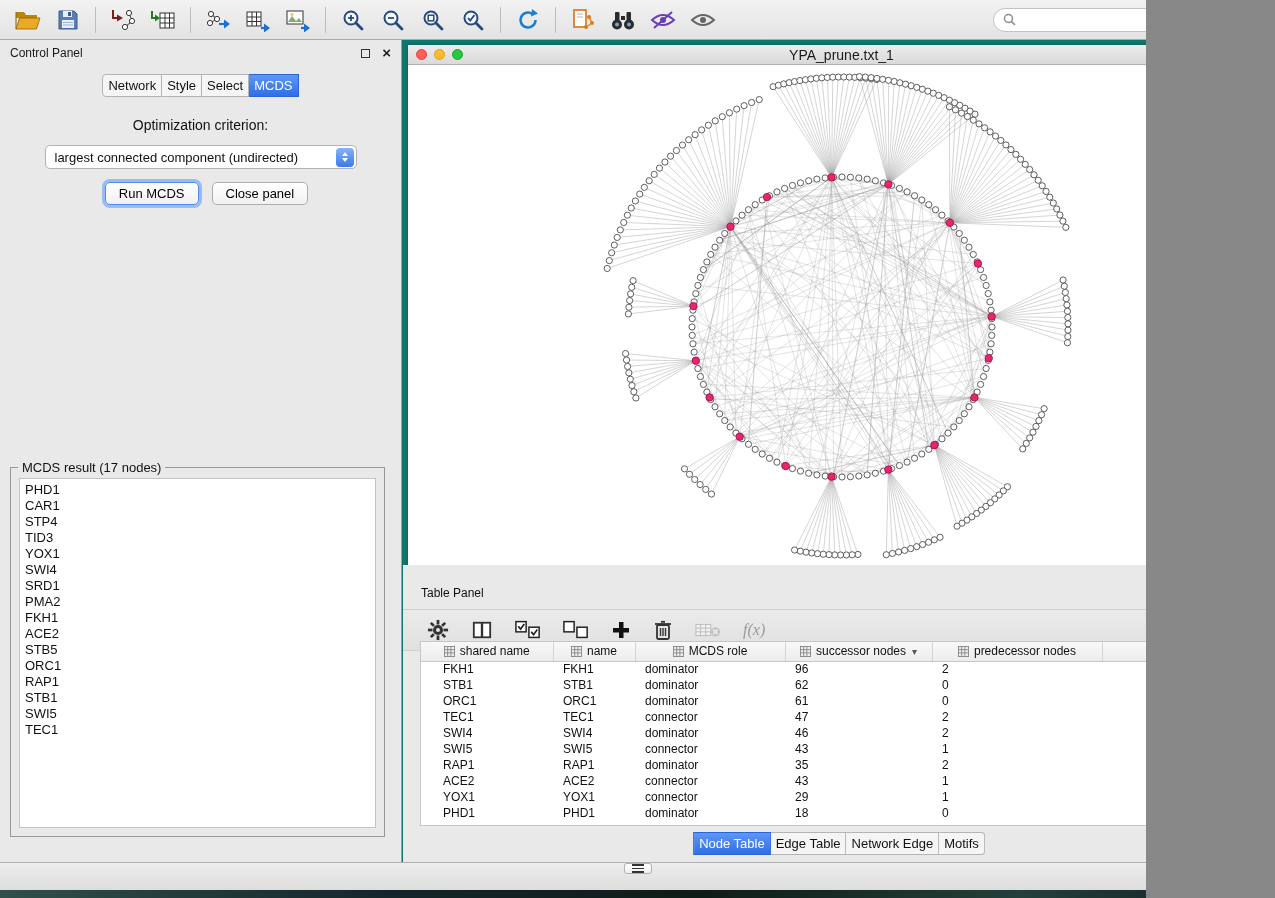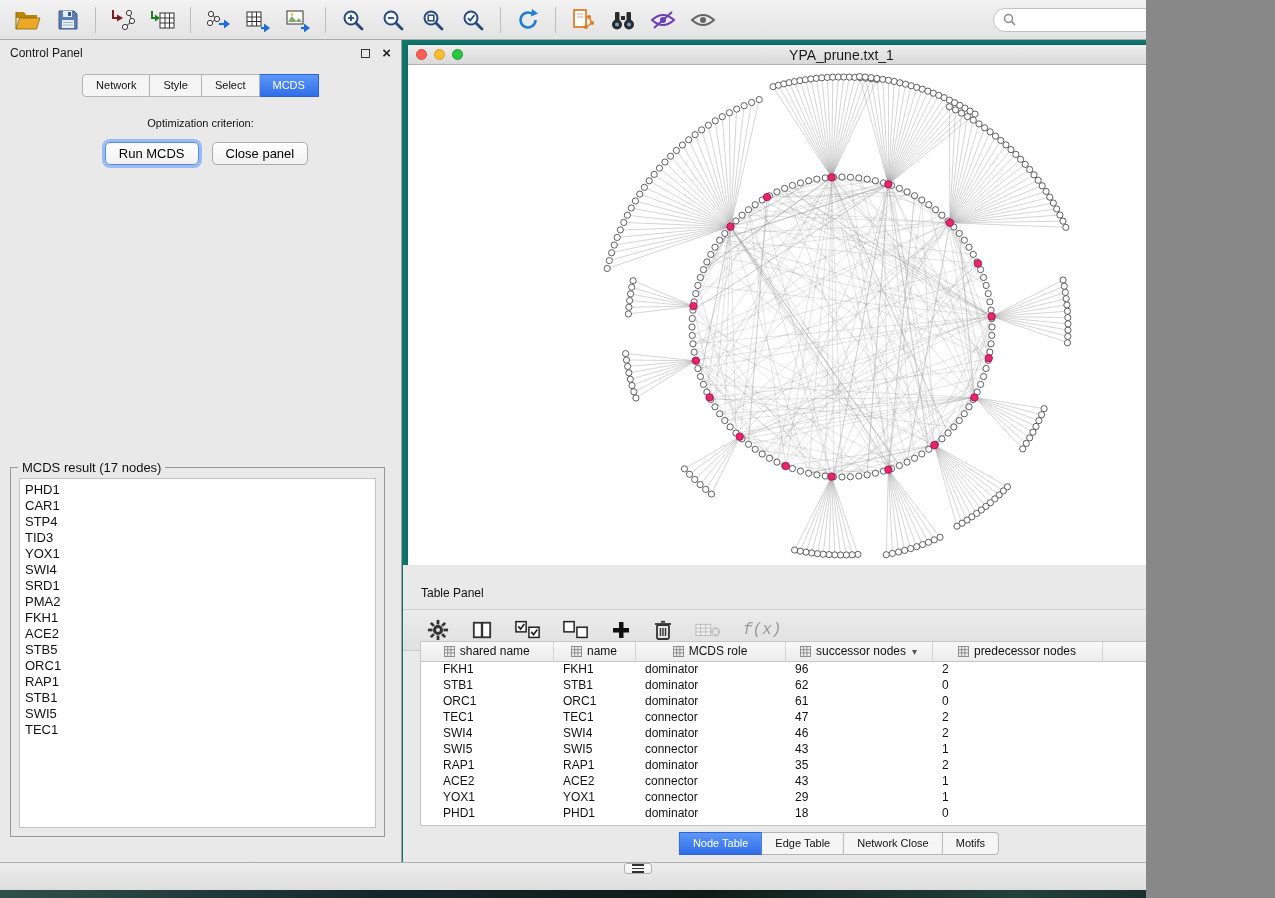--- a/index.html
+++ b/index.html
@@ -18,27 +18,27 @@
 
   
   .control-panel { position:absolute; left:0; top:40px; width:402px; height:822px;
     background:#e9e9e9; border-right:1px solid #9f9f9f; }
   .panel-header { height:26px; display:flex; align-items:center; padding:0 10px; font-size:12px; color:#1a1a1a; }
   .win-btns { margin-left:auto; display:flex; align-items:center; gap:12px; }
   .float-ic { width:9px; height:9px; border:1.5px solid #333; display:inline-block; }
   .close-ic { font-size:15px; font-weight:bold; color:#222; line-height:10px; }
 
   .cp-tabs { display:flex; justify-content:center; margin-top:8px; }
-  .seg-tab { font-size:11px; line-height:21px; padding:0 13px; background:#f5f5f5;
+  .seg-tab { font-size:13px; line-height:21px; padding:0 5px; background:#f5f5f5;
     border:1px solid #b4b4b4; border-left:none; color:#111; cursor:default; }
   .seg-tab:first-child { border-left:1px solid #b4b4b4; border-radius:4px 0 0 4px; }
   .seg-tab:last-child { border-radius:0 4px 4px 0; }
   .seg-tab.active { background:linear-gradient(#5e97f8,#2e6ee8); border-color:#2a64d6; color:#fff; border-radius:0; }
 
-  .opt-label { text-align:center; margin-top:20px; font-size:11px; }
+  .opt-label { text-align:center; margin-top:20px; font-size:14px; }
   .dropdown { position:relative; width:312px; height:24px; margin:12px auto 0 auto; background:#fff;
     border:1px solid #b2b2b2; border-radius:5px; display:flex; align-items:center;
     padding-left:9px; font-size:13px; }
   .dd-cap { position:absolute; right:2px; top:1.5px; width:18px; height:19px; border-radius:4px;
     background:linear-gradient(#85b2fb,#3a7af0); display:flex; flex-direction:column;
     align-items:center; justify-content:center; gap:2px; }
   .tri-up { width:0; height:0; border-left:3.5px solid transparent; border-right:3.5px solid transparent; border-bottom:4px solid #fff; }
   .tri-down { width:0; height:0; border-left:3.5px solid transparent; border-right:3.5px solid transparent; border-top:4px solid #fff; }
 
   .btn-row { display:flex; justify-content:center; gap:13px; margin-top:13px; }
@@ -62,21 +62,21 @@
   .net-title { position:absolute; left:0; right:0; text-align:center; font-size:14px; color:#1a1a1a; }
   .net-canvas { position:absolute; left:0; top:20px; width:867px; height:500px; background:#ffffff; }
 
   
   .table-panel { position:absolute; left:403px; top:565px; width:872px; height:297px; background:#e9e9e9; }
   .tp-header { height:24px; display:flex; align-items:center; padding:0 14px 0 18px; font-size:12px;margin-top:16px; }
   .tp-toolbar { margin:4px 0 0 0; height:42px; background:linear-gradient(#ebebeb,#e0e0e0);
     border-top:1px solid #cfcfcf; border-bottom:1px solid #cfcfcf;
     display:flex; align-items:center; padding-left:24px; gap:22px; }
   .tp-ic { display:flex; align-items:center; justify-content:center; cursor:default; }
-  .fx { font-family:Liberation Mono, monospace; font-style:italic; font-size:16px; color:#9a9a9a; }
+  .fx { font-family:Liberation Serif, serif; font-style:italic; font-size:16px; color:#9a9a9a; }
 
   .table-wrap { position:absolute; left:17px; right:13px; top:76px; height:185px;
     background:#fff; border:1px solid #c6c6c6; overflow:hidden; }
   table { width:100%; border-collapse:collapse; table-layout:fixed; }
   thead th { height:19px; background:linear-gradient(#f8f8f8,#ececec);
     border-right:1px solid #d4d4d4; border-bottom:1px solid #c6c6c6;
     font-weight:normal; font-size:12px; text-align:center; white-space:nowrap; overflow:hidden; }
   thead th .caret { margin-left:6px; font-size:10px; color:#555; }
   thead th svg { vertical-align:-2px; margin-right:5px; }
   tbody td { height:16px; font-size:12px; padding:0 10px; white-space:nowrap; overflow:hidden; }
@@ -271,20 +271,27 @@
         <span class="close-ic">×</span>
       </span>
     </div>
     <div class="cp-tabs" id="cp-tabs">
         <div class="seg-tab">Network</div>
         <div class="seg-tab">Style</div>
         <div class="seg-tab">Select</div>
         <div class="seg-tab active">MCDS</div>
       </div>
     <div class="opt-label">Optimization criterion:</div>
+    <div class="dropdown">
+      <span>largest connected component (undirected)</span>
+      <span class="dd-cap">
+          <span class="tri-up"></span>
+          <span class="tri-down"></span>
+        </span>
+    </div>
     <div class="btn-row">
       <button class="mac-btn focus-ring">Run MCDS</button>
       <button class="mac-btn">Close panel</button>
     </div>
     <div class="mcds-box">
       <span class="mcds-legend">MCDS result (17 nodes)</span>
       <div class="mcds-list" id="mcds-list">
           <div class="mcds-item">PHD1</div>
           <div class="mcds-item">CAR1</div>
           <div class="mcds-item">STP4</div>
@@ -1240,21 +1247,21 @@
             </tr>
           </tbody>
       </table>
       <div class="vscroll">
           <div class="vthumb"></div>
         </div>
     </div>
     <div class="tp-tabs" id="tp-tabs">
         <div class="seg-tab active">Node Table</div>
         <div class="seg-tab">Edge Table</div>
-        <div class="seg-tab">Network Close</div>
+        <div class="seg-tab">Network Edge</div>
         <div class="seg-tab">Motifs</div>
       </div>
   </div>
 
   <div class="status-bar">
     <span class="hamburger">
         <i></i>
         <i></i>
         <i></i>
       </span>

